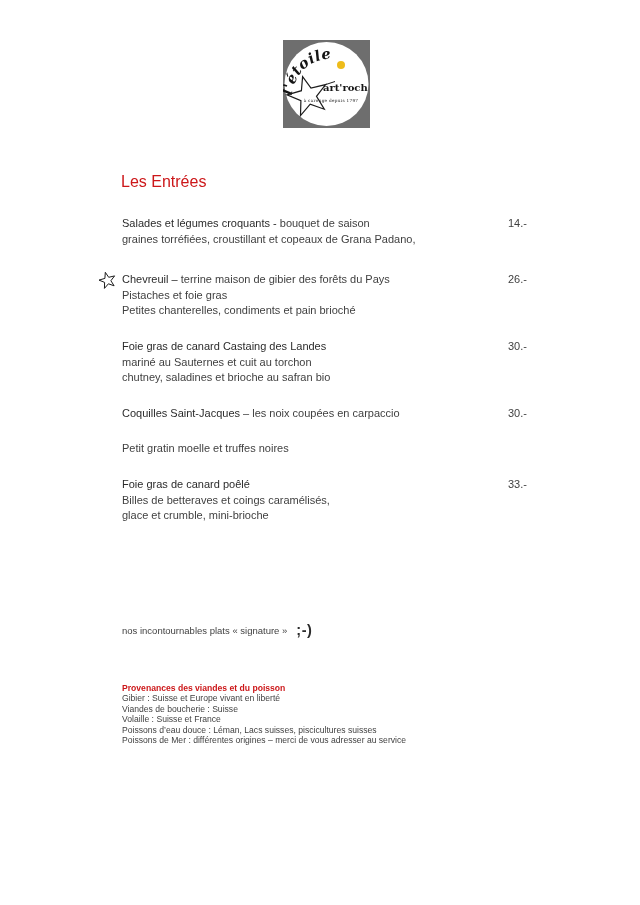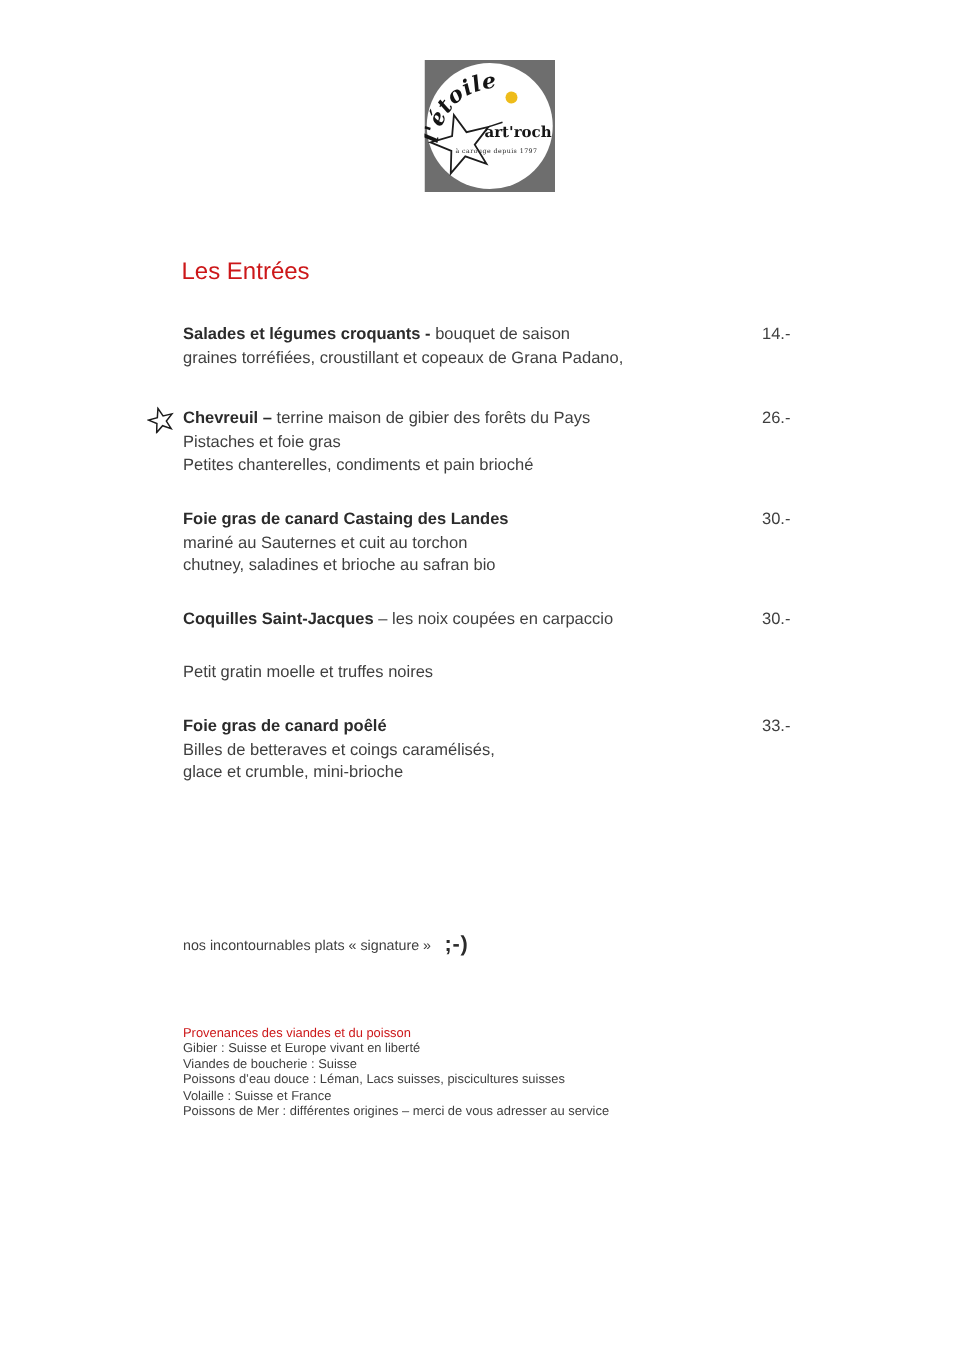--- a/index.html
+++ b/index.html
@@ -32,21 +32,21 @@
     position: absolute; left: 122px; top: 216px;
     width: 400px;
   }
   .menu-item {
     position: relative;
     font-size: 11px; line-height: 15.6px;
     margin-bottom: 20px;
     white-space: nowrap;
   }
   .menu-item.first { margin-bottom: 25px; }
-  .menu-item .title { font-weight: bold; color: #2b2b2b; }
+  .menu-item .title { font-weight: normal; color: #2b2b2b; }
   .menu-item .suffix { font-weight: normal; color: #3f3f3f; }
   .menu-item .price {
     position: absolute; left: 386px; top: 0;
     font-weight: normal; color: #3f3f3f;
   }
   .sig-star {
     position: absolute; left: -24px; top: -1px;
     width: 20px; height: 18px;
   }
   .sig-star svg { display: block; width: 100%; height: 100%; }
@@ -60,21 +60,21 @@
     font-size: 14.5px; font-weight: bold; color: #2b2b2b;
     margin-left: 9px; vertical-align: -1px; letter-spacing: 0.5px;
   }
 
   
   .provenance {
     position: absolute; left: 122px; top: 683px;
     font-size: 8.6px; line-height: 10.4px; white-space: nowrap;
   }
   .provenance .prov-heading {
-    color: var(--accent, #cc1719); font-weight: normal;
+    color: var(--accent, #cc1719); font-weight: bold;
   }
   .prov-line { color: #3f3f3f; }
 </style>
 </head>
 <body>
 
 <div class="logo-wrap">
   <svg viewBox="0 0 87 88" xmlns="http://www.w3.org/2000/svg">
     <rect x="0" y="0" width="87" height="88" fill="#6e6e6e"></rect>
     <circle cx="43.5" cy="44" r="42" fill="#ffffff"></circle>
@@ -140,17 +140,17 @@
   </div>
   </div>
 
 <div class="note"><span>nos incontournables plats « signature »</span><span class="emoticon">;-)</span></div>
 
 <div class="provenance">
   <div class="prov-heading">Provenances des viandes et du poisson</div>
   <div>
       <div class="prov-line">Gibier : Suisse et Europe vivant en liberté</div>
       <div class="prov-line">Viandes de boucherie : Suisse</div>
+      <div class="prov-line">Volaille : Suisse et France</div>
       <div class="prov-line">Poissons d’eau douce : Léman, Lacs suisses, piscicultures suisses</div>
-      <div class="prov-line">Volaille : Suisse et France</div>
       <div class="prov-line">Poissons de Mer : différentes origines – merci de vous adresser au service</div>
     </div>
 </div>
 
 </body></html>

